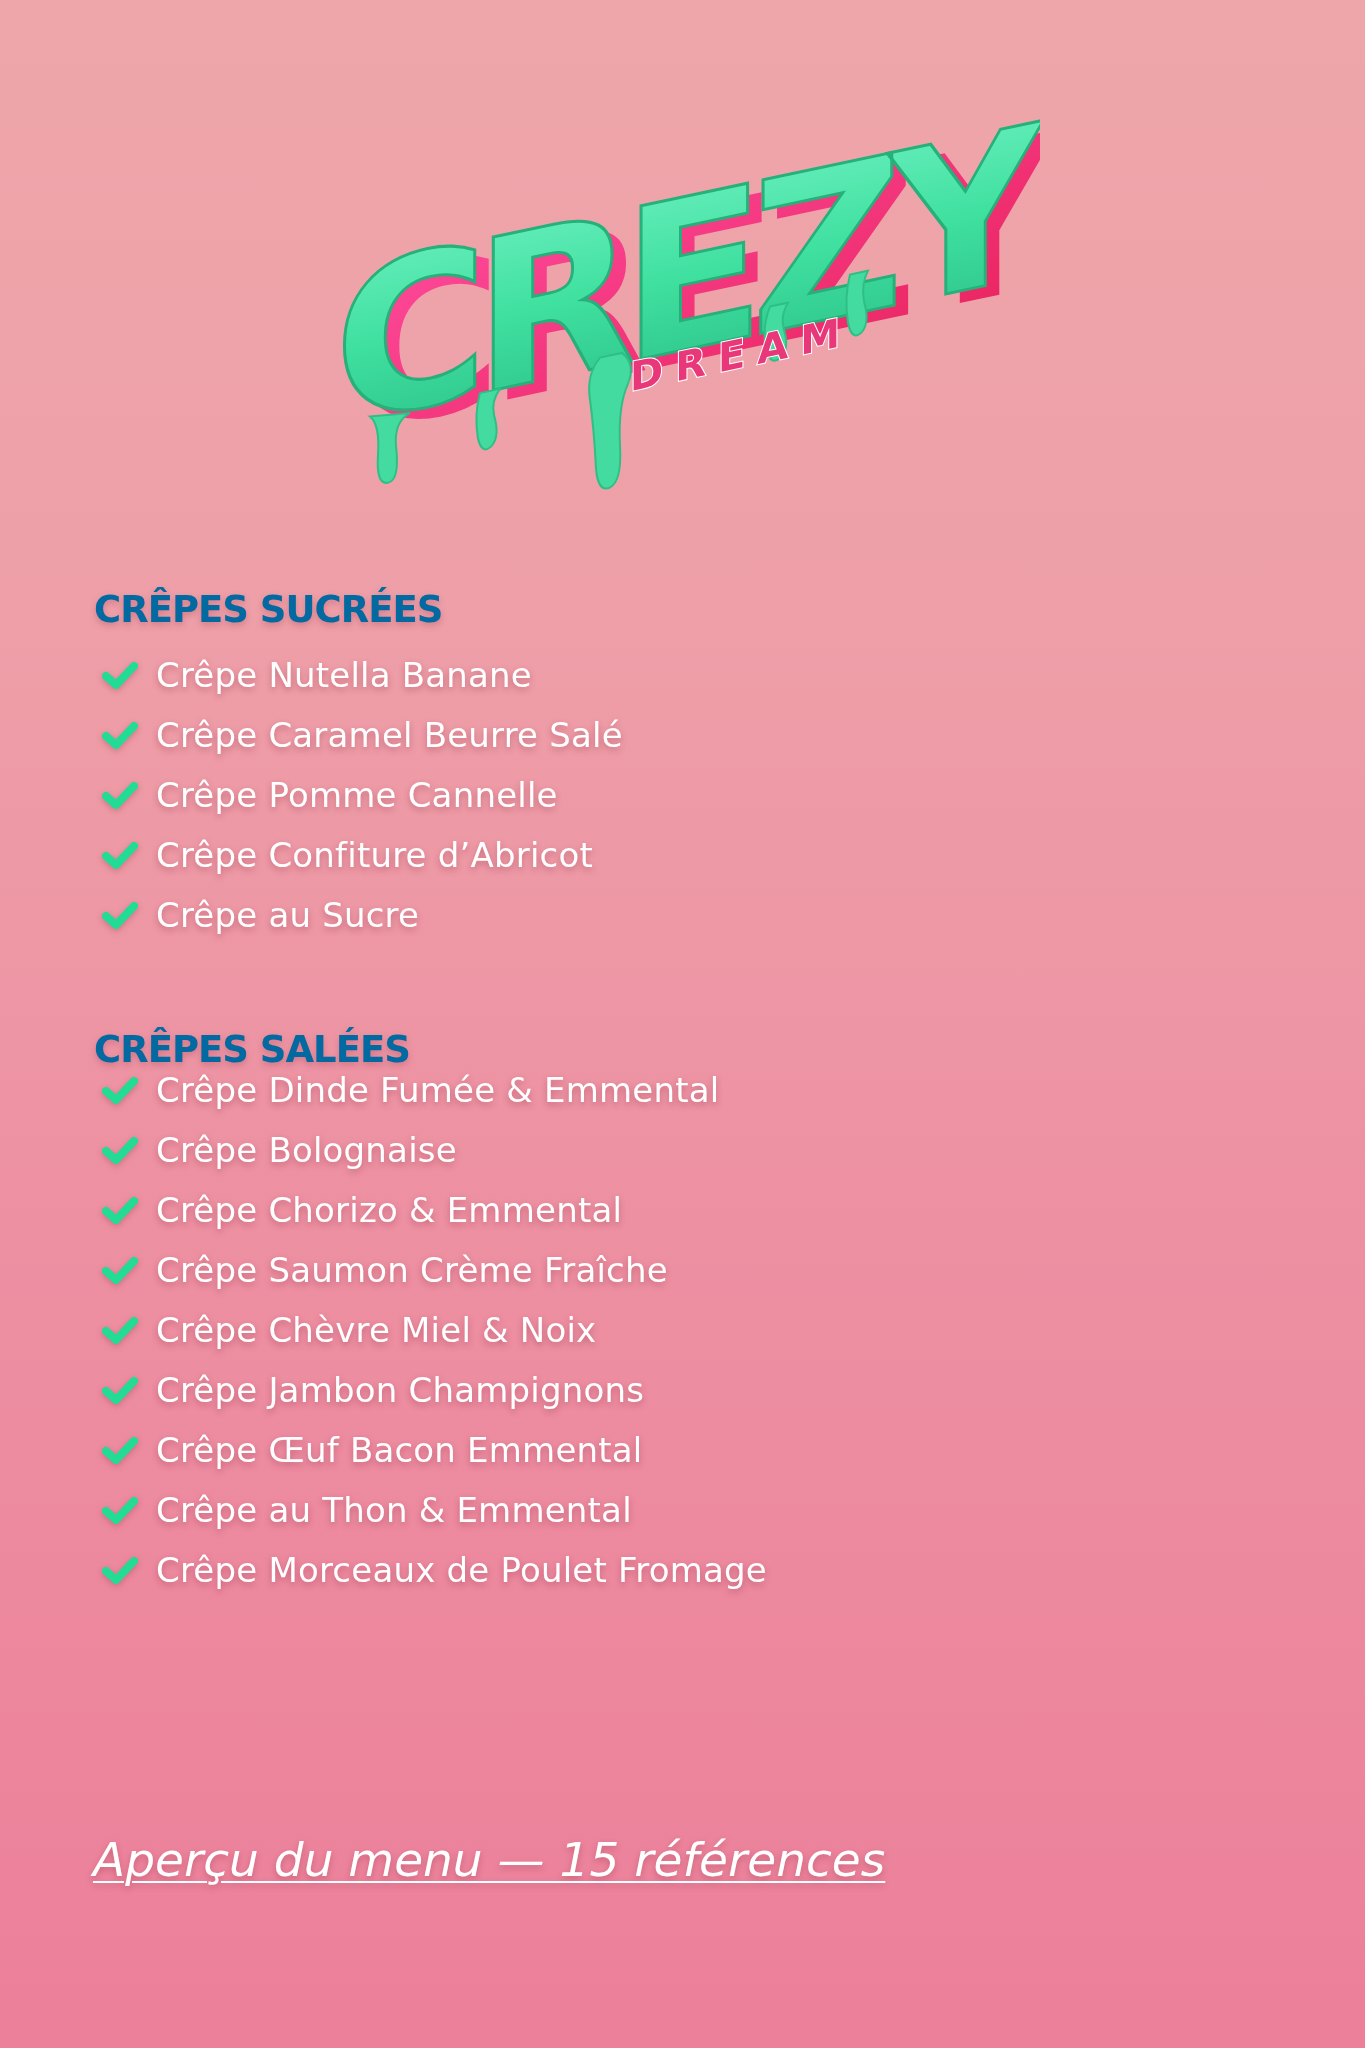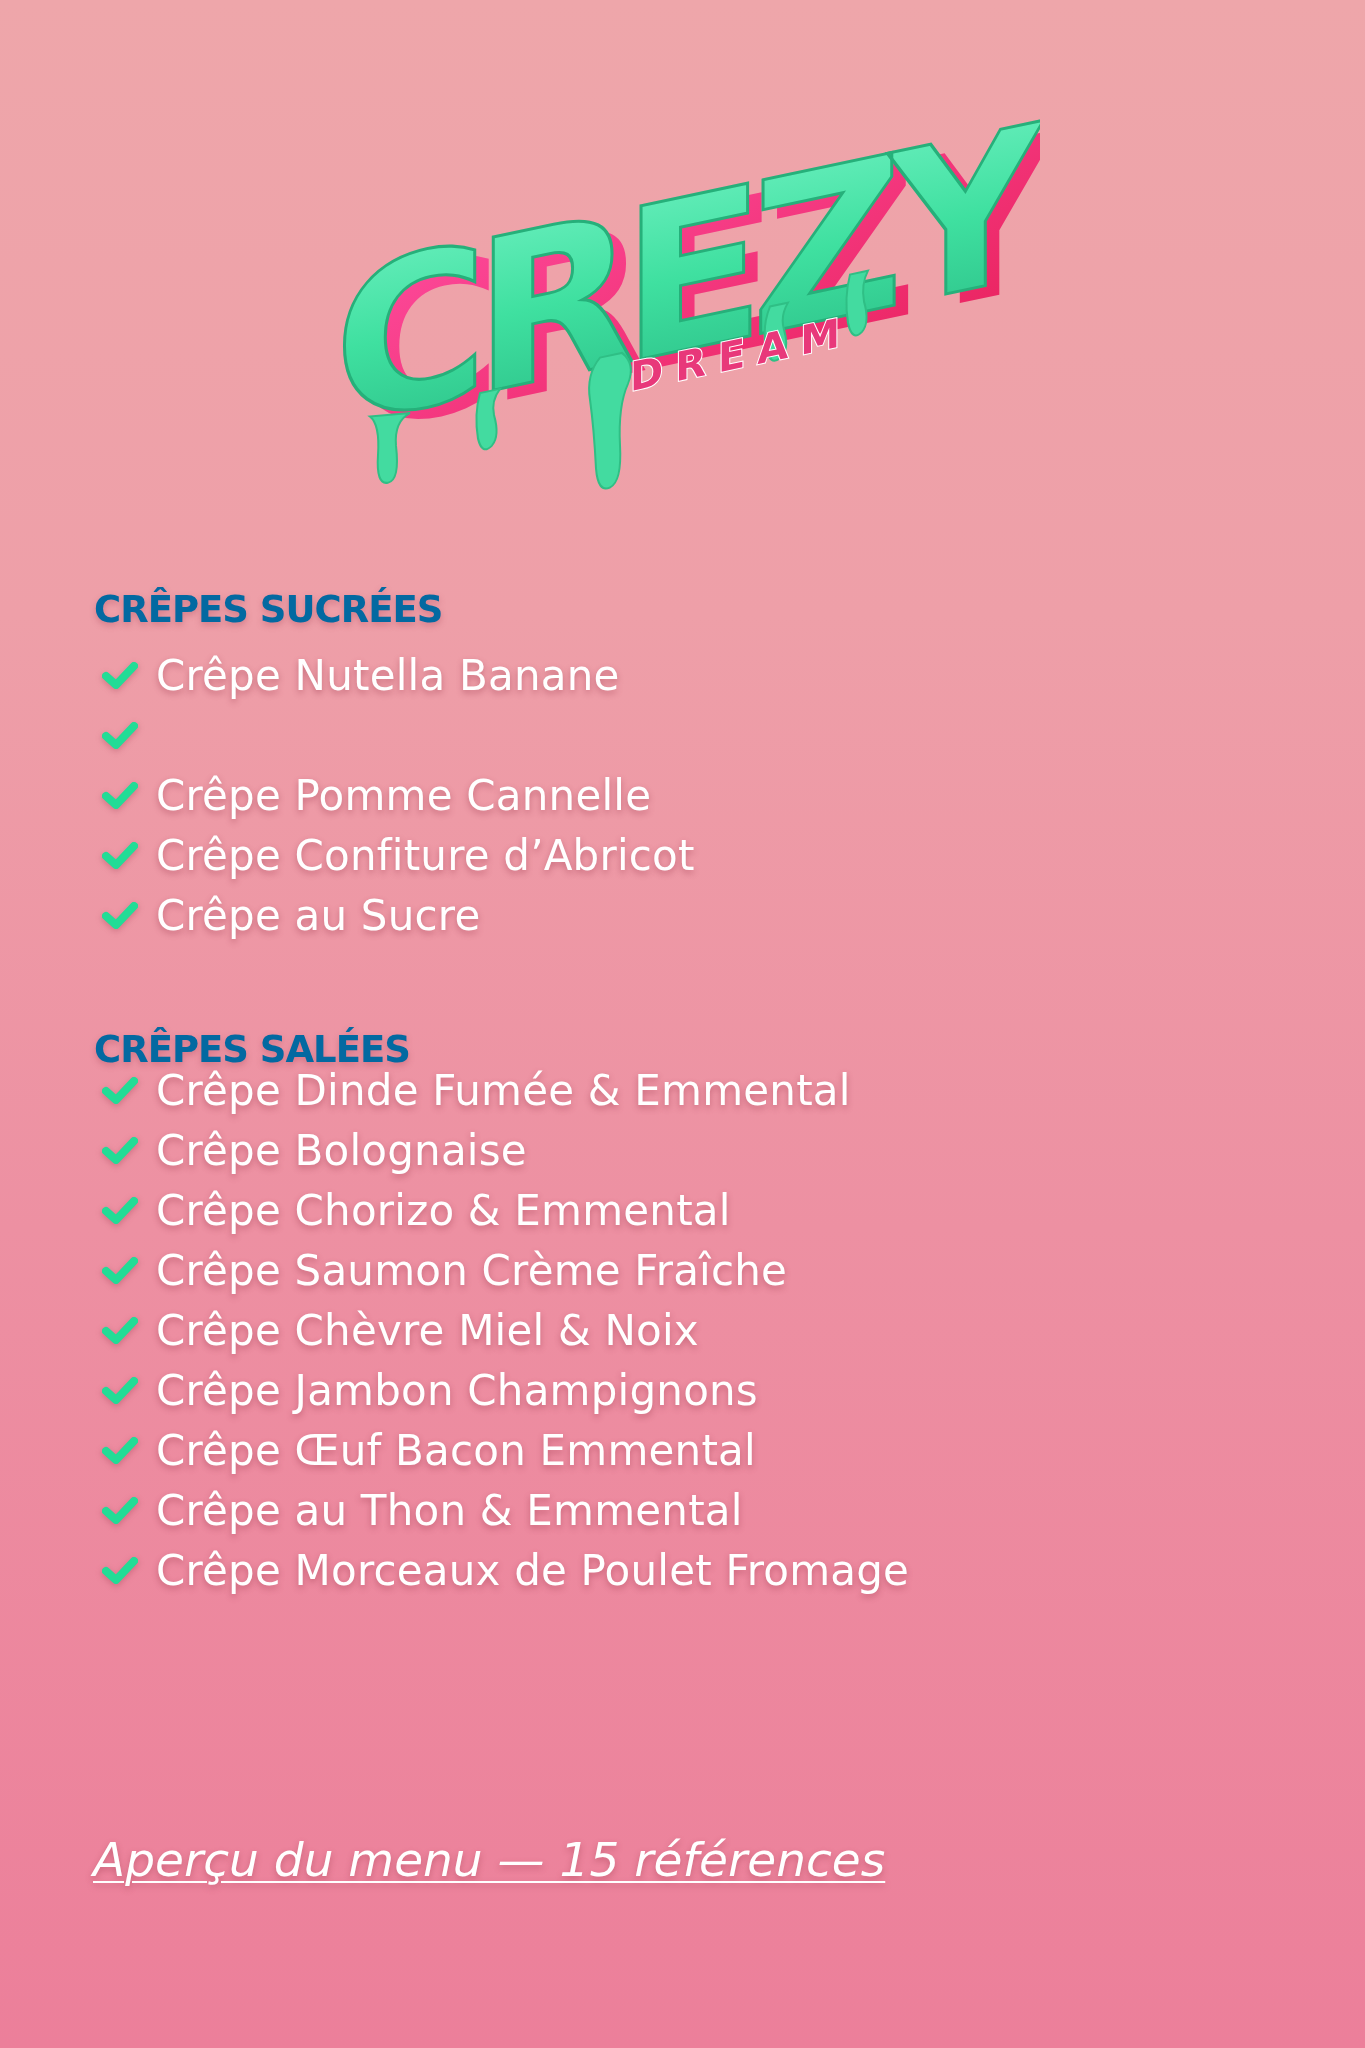--- a/index.html
+++ b/index.html
@@ -14,21 +14,21 @@
     font-family:"DejaVu Sans", sans-serif; font-weight:bold; font-size:37px;
     color:#0369a1; letter-spacing:-1px;
     text-shadow: 0 3px 6px rgba(160,60,80,0.35);
     line-height:44px; margin:0;
   }
   .list { position:absolute; left:100px; margin:0; padding:0; list-style:none; }
   .item { display:flex; align-items:center; height:60px; }
   .check { width:40px; height:34px; margin-right:16px; flex:none;
     filter: drop-shadow(0 2px 3px rgba(150,50,70,0.35)); }
   .item-label {
-    color:#ffffff; font-size:42px; font-weight:500; letter-spacing:0.2px;
+    color:#ffffff; font-size:34px; font-weight:500; letter-spacing:0.2px;
     text-shadow: 0 3px 6px rgba(150,50,70,0.45);
     white-space:nowrap;
   }
   .footer-link {
     position:absolute; left:93px; top:1832px;
     color:#ffffff; font-size:47px; font-style:italic; text-decoration:underline;
     text-decoration-thickness:2px; text-underline-offset:5px;
     text-shadow: 0 3px 6px rgba(150,50,70,0.4);
     cursor:pointer;
   }
@@ -73,20 +73,21 @@
   <li class="item">
     <svg class="check" viewBox="0 0 40 34">
         <path d="M6 18 L16 27 L34 8" fill="none" stroke="#22dc96" stroke-width="8" stroke-linecap="round" stroke-linejoin="round"></path>
       </svg>
     <span class="item-label">Crêpe Nutella Banane</span>
   </li>
   <li class="item">
     <svg class="check" viewBox="0 0 40 34">
         <path d="M6 18 L16 27 L34 8" fill="none" stroke="#22dc96" stroke-width="8" stroke-linecap="round" stroke-linejoin="round"></path>
       </svg>
+    <span class="item-label">Crêpe Caramel Beurre Salé</span>
   </li>
   <li class="item">
     <svg class="check" viewBox="0 0 40 34">
         <path d="M6 18 L16 27 L34 8" fill="none" stroke="#22dc96" stroke-width="8" stroke-linecap="round" stroke-linejoin="round"></path>
       </svg>
     <span class="item-label">Crêpe Pomme Cannelle</span>
   </li>
   <li class="item">
     <svg class="check" viewBox="0 0 40 34">
         <path d="M6 18 L16 27 L34 8" fill="none" stroke="#22dc96" stroke-width="8" stroke-linecap="round" stroke-linejoin="round"></path>

